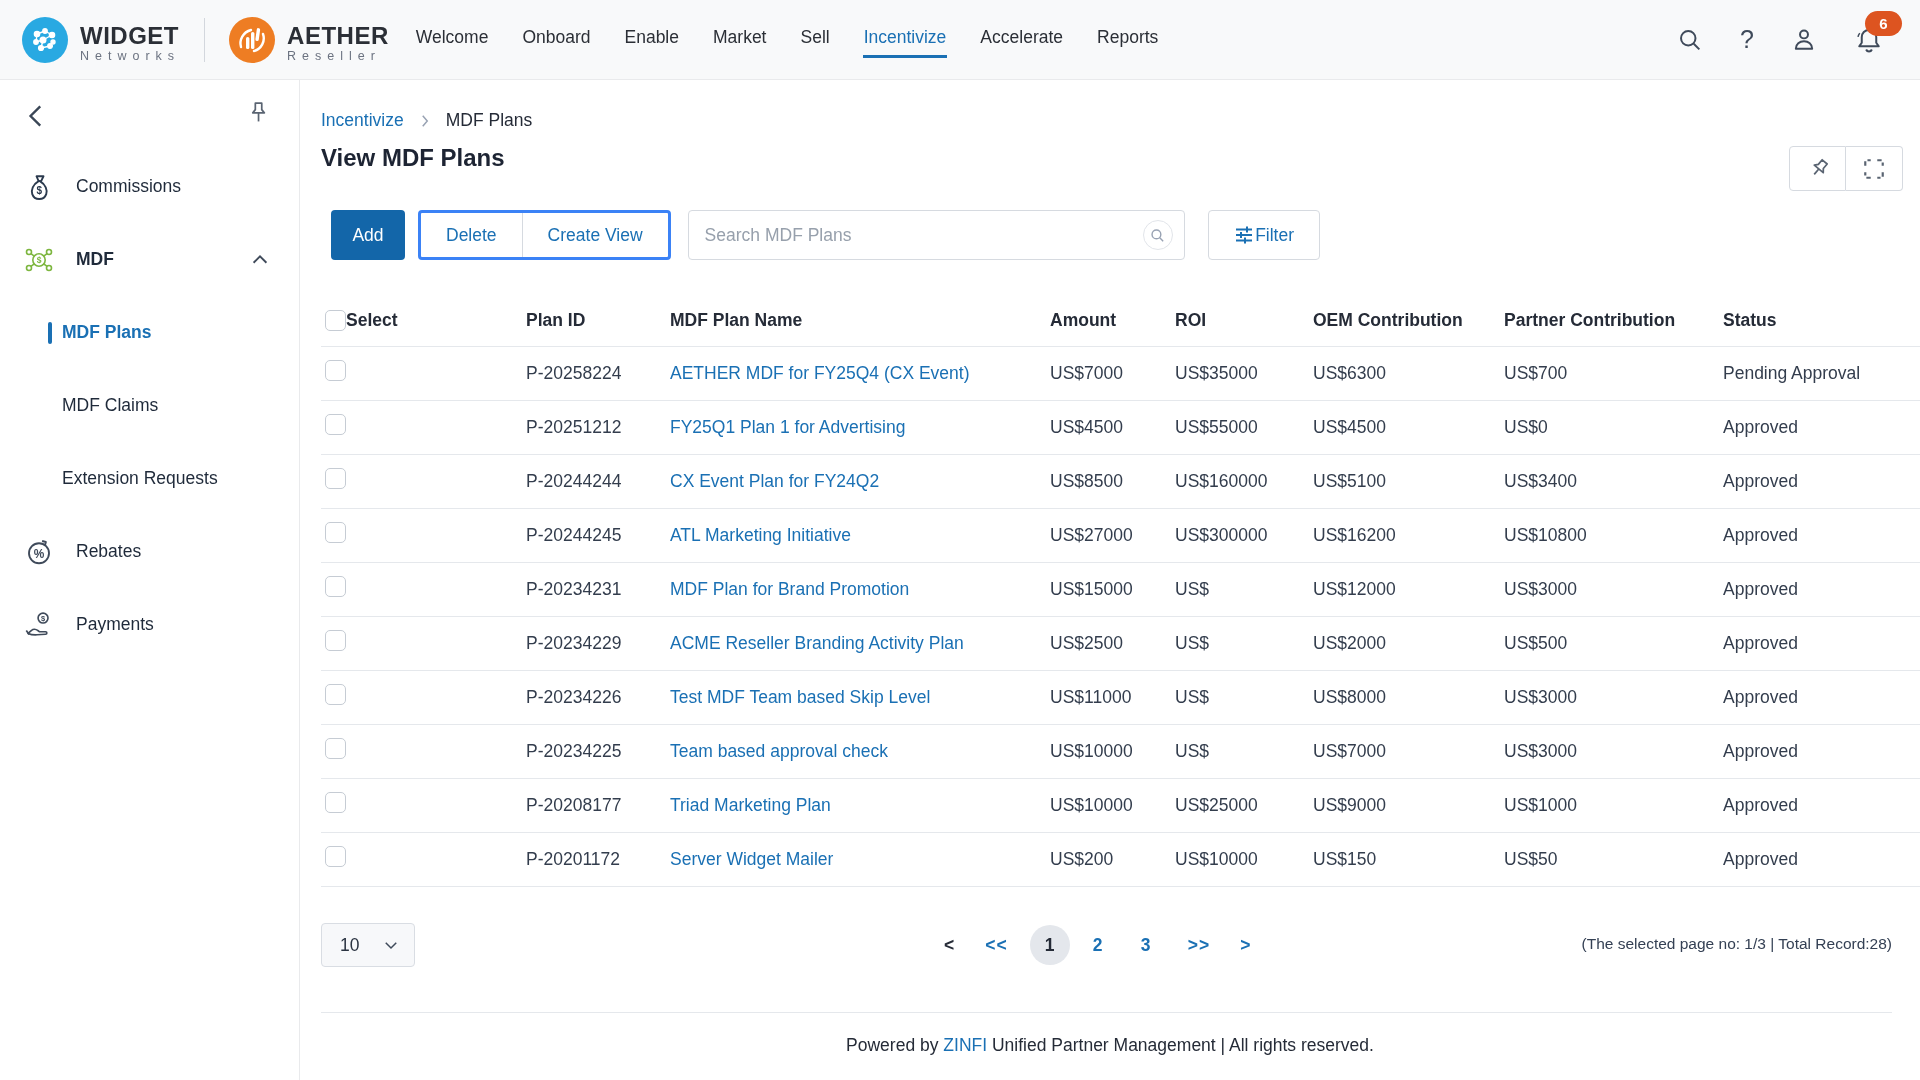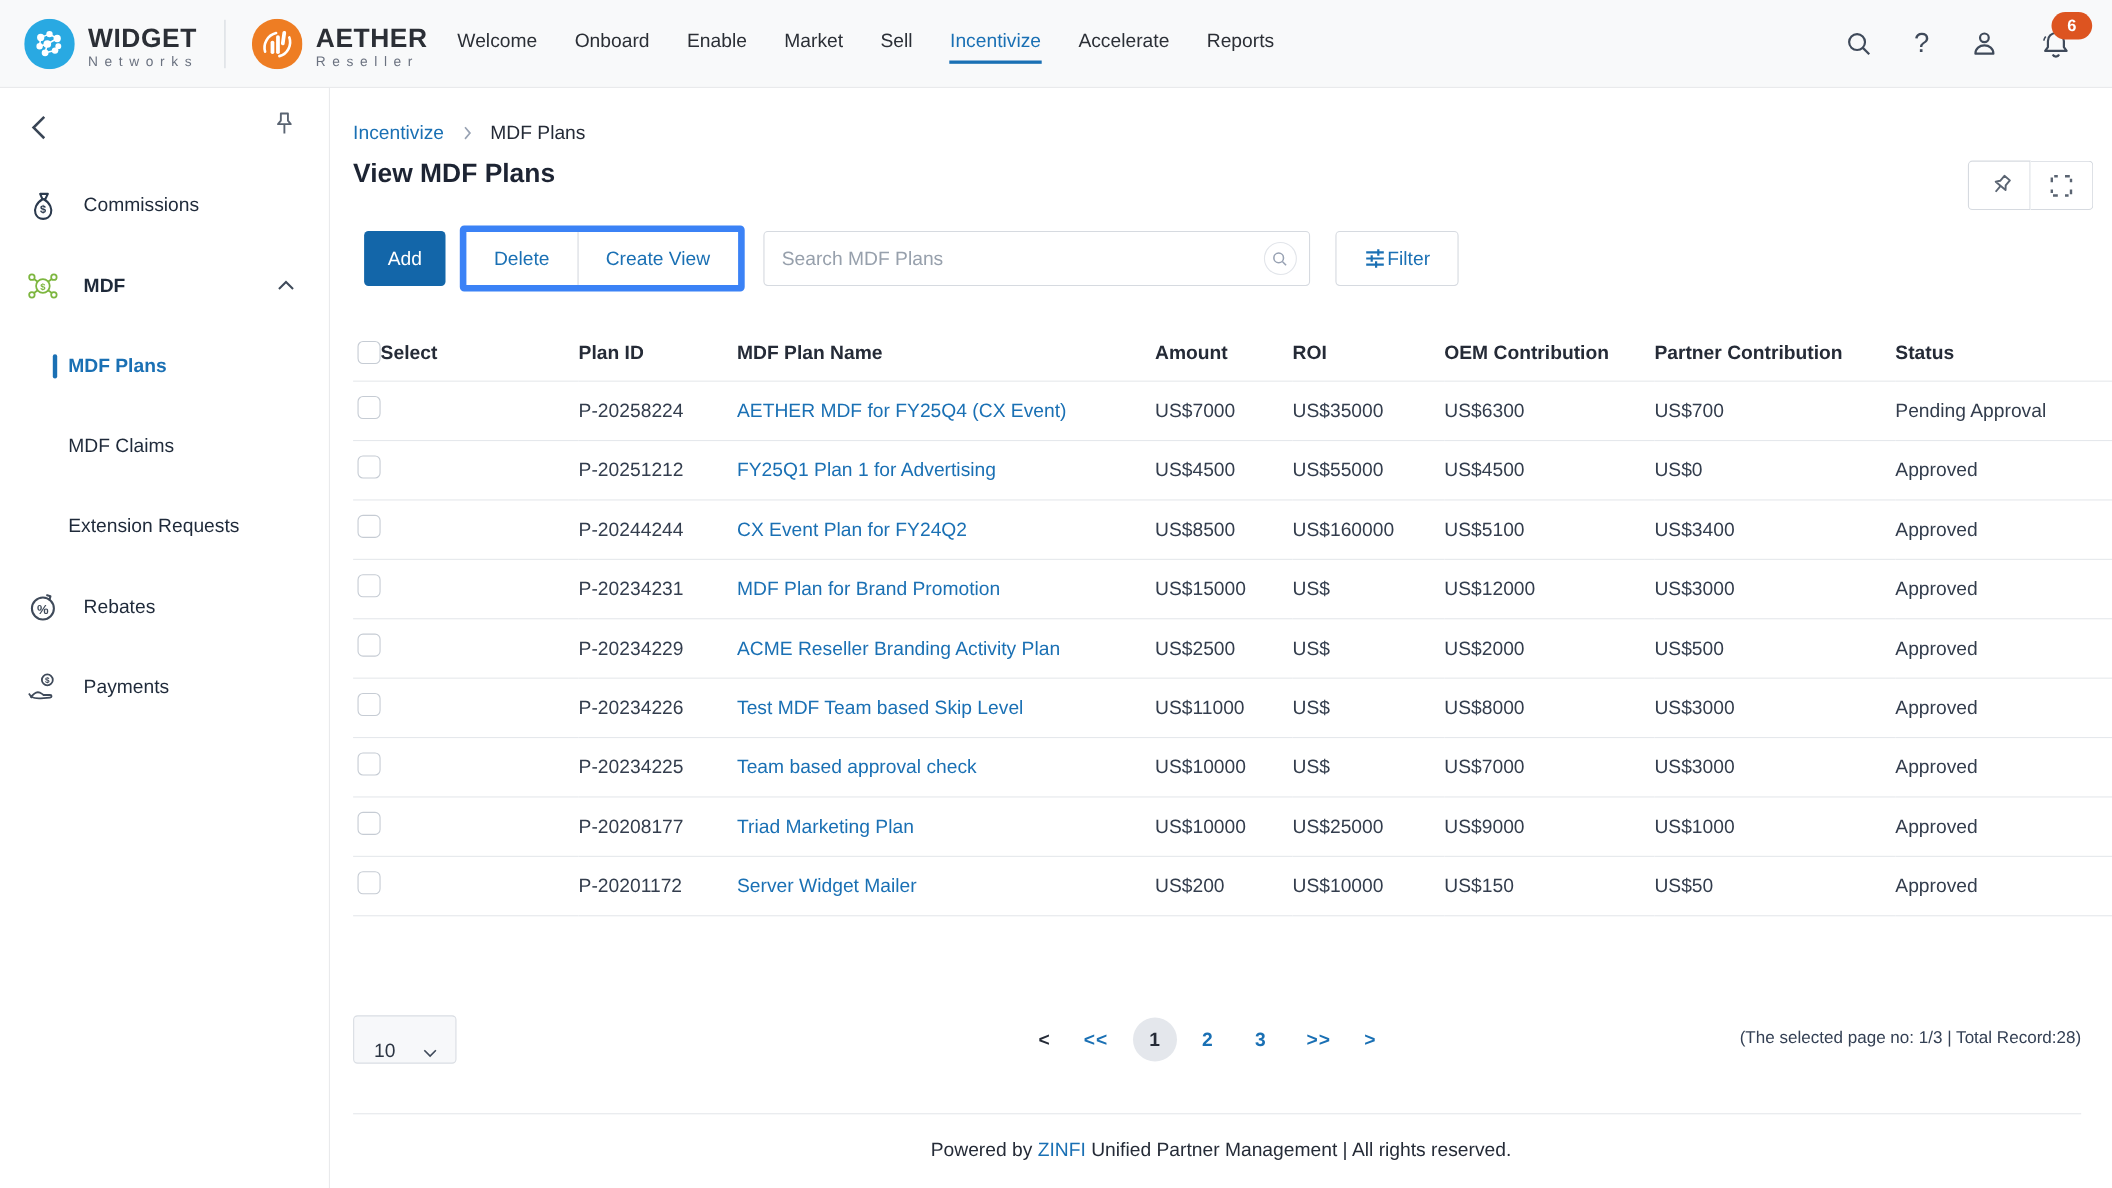--- a/index.html
+++ b/index.html
@@ -44,21 +44,21 @@
   .crumb-current { color:#252b37; }
   .page-title { position:absolute; left:21px; top:64px; font-size:24px; font-weight:700; color:#1d2433; }
   .title-actions { position:absolute; right:17px; top:66px; display:flex; }
   .tbtn { width:57px; height:45px; background:#fff; border:1px solid #d6dae0; display:flex; align-items:center; justify-content:center; cursor:pointer; }
   .tbtn:first-child { border-radius:4px 0 0 4px; }
   .tbtn:last-child { border-radius:0 4px 4px 0; border-left:none; }
 
   
   .toolbar { position:absolute; left:31px; top:130px; right:0; height:50px; display:flex; align-items:center; }
   .btn-add { width:74px; height:50px; background:#1366a9; color:#fff; font-size:17.5px; border:none; border-radius:4px; cursor:pointer; font-family:inherit; }
-  .btn-group { display:flex; margin-left:13px; height:60px; border:6px solid #3b82f6; border-radius:4px; background:#fff; }
+  .btn-group { display:flex; margin-left:13px; height:50px; border:3px solid #3b82f6; border-radius:4px; background:#fff; }
   .btn-group button { background:transparent; border:none; color:#1a70b4; font-size:17.5px; padding:0 25px; cursor:pointer; font-family:inherit; }
   .btn-group button + button { border-left:1px solid #d6dae0; }
   .search-wrap { position:relative; margin-left:17px; width:497px; height:50px; }
   .search-wrap input { width:100%; height:100%; border:1px solid #d6dae0; border-radius:4px; padding:0 56px 0 16px;
     font-size:17.5px; color:#344054; font-family:inherit; background:#fff; outline:none; }
   .search-wrap input::placeholder { color:#97a0ac; }
   .search-circle { position:absolute; right:12px; top:10px; width:30px; height:30px; border:1px solid #e2e5ea; border-radius:50%;
     display:flex; align-items:center; justify-content:center; cursor:pointer; }
   .btn-filter { margin-left:23px; height:50px; width:112px; background:#fff; border:1px solid #d6dae0; border-radius:4px;
     display:flex; align-items:center; justify-content:center; gap:0; color:#1a70b4; font-size:17.5px; cursor:pointer; }
@@ -76,21 +76,21 @@
   .plans-table tbody tr { border-top:1px solid #e5e8ec; }
   .plans-table tbody tr:last-child { border-bottom:1px solid #e5e8ec; }
   .sel-head { display:flex; align-items:center; padding-left:4px; }
   .cb { width:21px; height:21px; border:1.5px solid #c6ccd4; border-radius:5px; background:#fff; display:inline-block; cursor:pointer; }
   td .cb { margin-left:4px; }
   .cell-link { color:#1a70b4; text-decoration:none; cursor:pointer; }
   .cell-money { color:#2b3442; }
 
   
   .pagesize { position:absolute; left:21px; top:843px; width:94px; height:44px; background:#f7f8fa; border:1px solid #d9dde3;
-    border-radius:4px; display:flex; align-items:flex-end; justify-content:space-between; padding:0 14px 0 18px; font-size:17.5px; color:#2b3442; cursor:pointer; }
+    border-radius:4px; display:flex; align-items:center; justify-content:space-between; padding:0 14px 0 18px; font-size:17.5px; color:#2b3442; cursor:pointer; }
   .paginator { position:absolute; left:636px; top:843px; height:44px; display:flex; align-items:center; gap:14px; font-size:17.5px; }
   .pg-ctl { color:#1a70b4; font-weight:700; cursor:pointer; padding:0 8px; letter-spacing:1px; }
   .pg-ctl.dark { color:#252b37; }
   .pg-num { width:40px; height:40px; border-radius:50%; display:flex; align-items:center; justify-content:center; color:#1a70b4; font-weight:600; cursor:pointer; }
   .pg-num.active { background:#e4e7ec; color:#252b37; }
   .page-info { position:absolute; right:28px; top:855px; font-size:15.5px; color:#344054; }
 
   
   .foot-divider { position:absolute; left:21px; right:28px; top:932px; height:1px; background:#e5e8ec; }
   .footer { position:absolute; left:0; right:0; top:955px; text-align:center; font-size:17.5px; color:#252b37; }
@@ -383,20 +383,30 @@
           <td>P-20244244</td>
           <td><a class="cell-link">CX Event Plan for FY24Q2</a></td>
           <td class="cell-money">US$8500</td>
           <td class="cell-money">US$160000</td>
           <td class="cell-money">US$5100</td>
           <td class="cell-money">US$3400</td>
           <td>Approved</td>
         </tr>
         <tr>
           <td><span class="cb"></span></td>
+          <td>P-20244245</td>
+          <td><a class="cell-link">ATL Marketing Initiative</a></td>
+          <td class="cell-money">US$27000</td>
+          <td class="cell-money">US$300000</td>
+          <td class="cell-money">US$16200</td>
+          <td class="cell-money">US$10800</td>
+          <td>Approved</td>
+        </tr>
+        <tr>
+          <td><span class="cb"></span></td>
           <td>P-20234231</td>
           <td><a class="cell-link">MDF Plan for Brand Promotion</a></td>
           <td class="cell-money">US$15000</td>
           <td class="cell-money">US$</td>
           <td class="cell-money">US$12000</td>
           <td class="cell-money">US$3000</td>
           <td>Approved</td>
         </tr>
         <tr>
           <td><span class="cb"></span></td>

